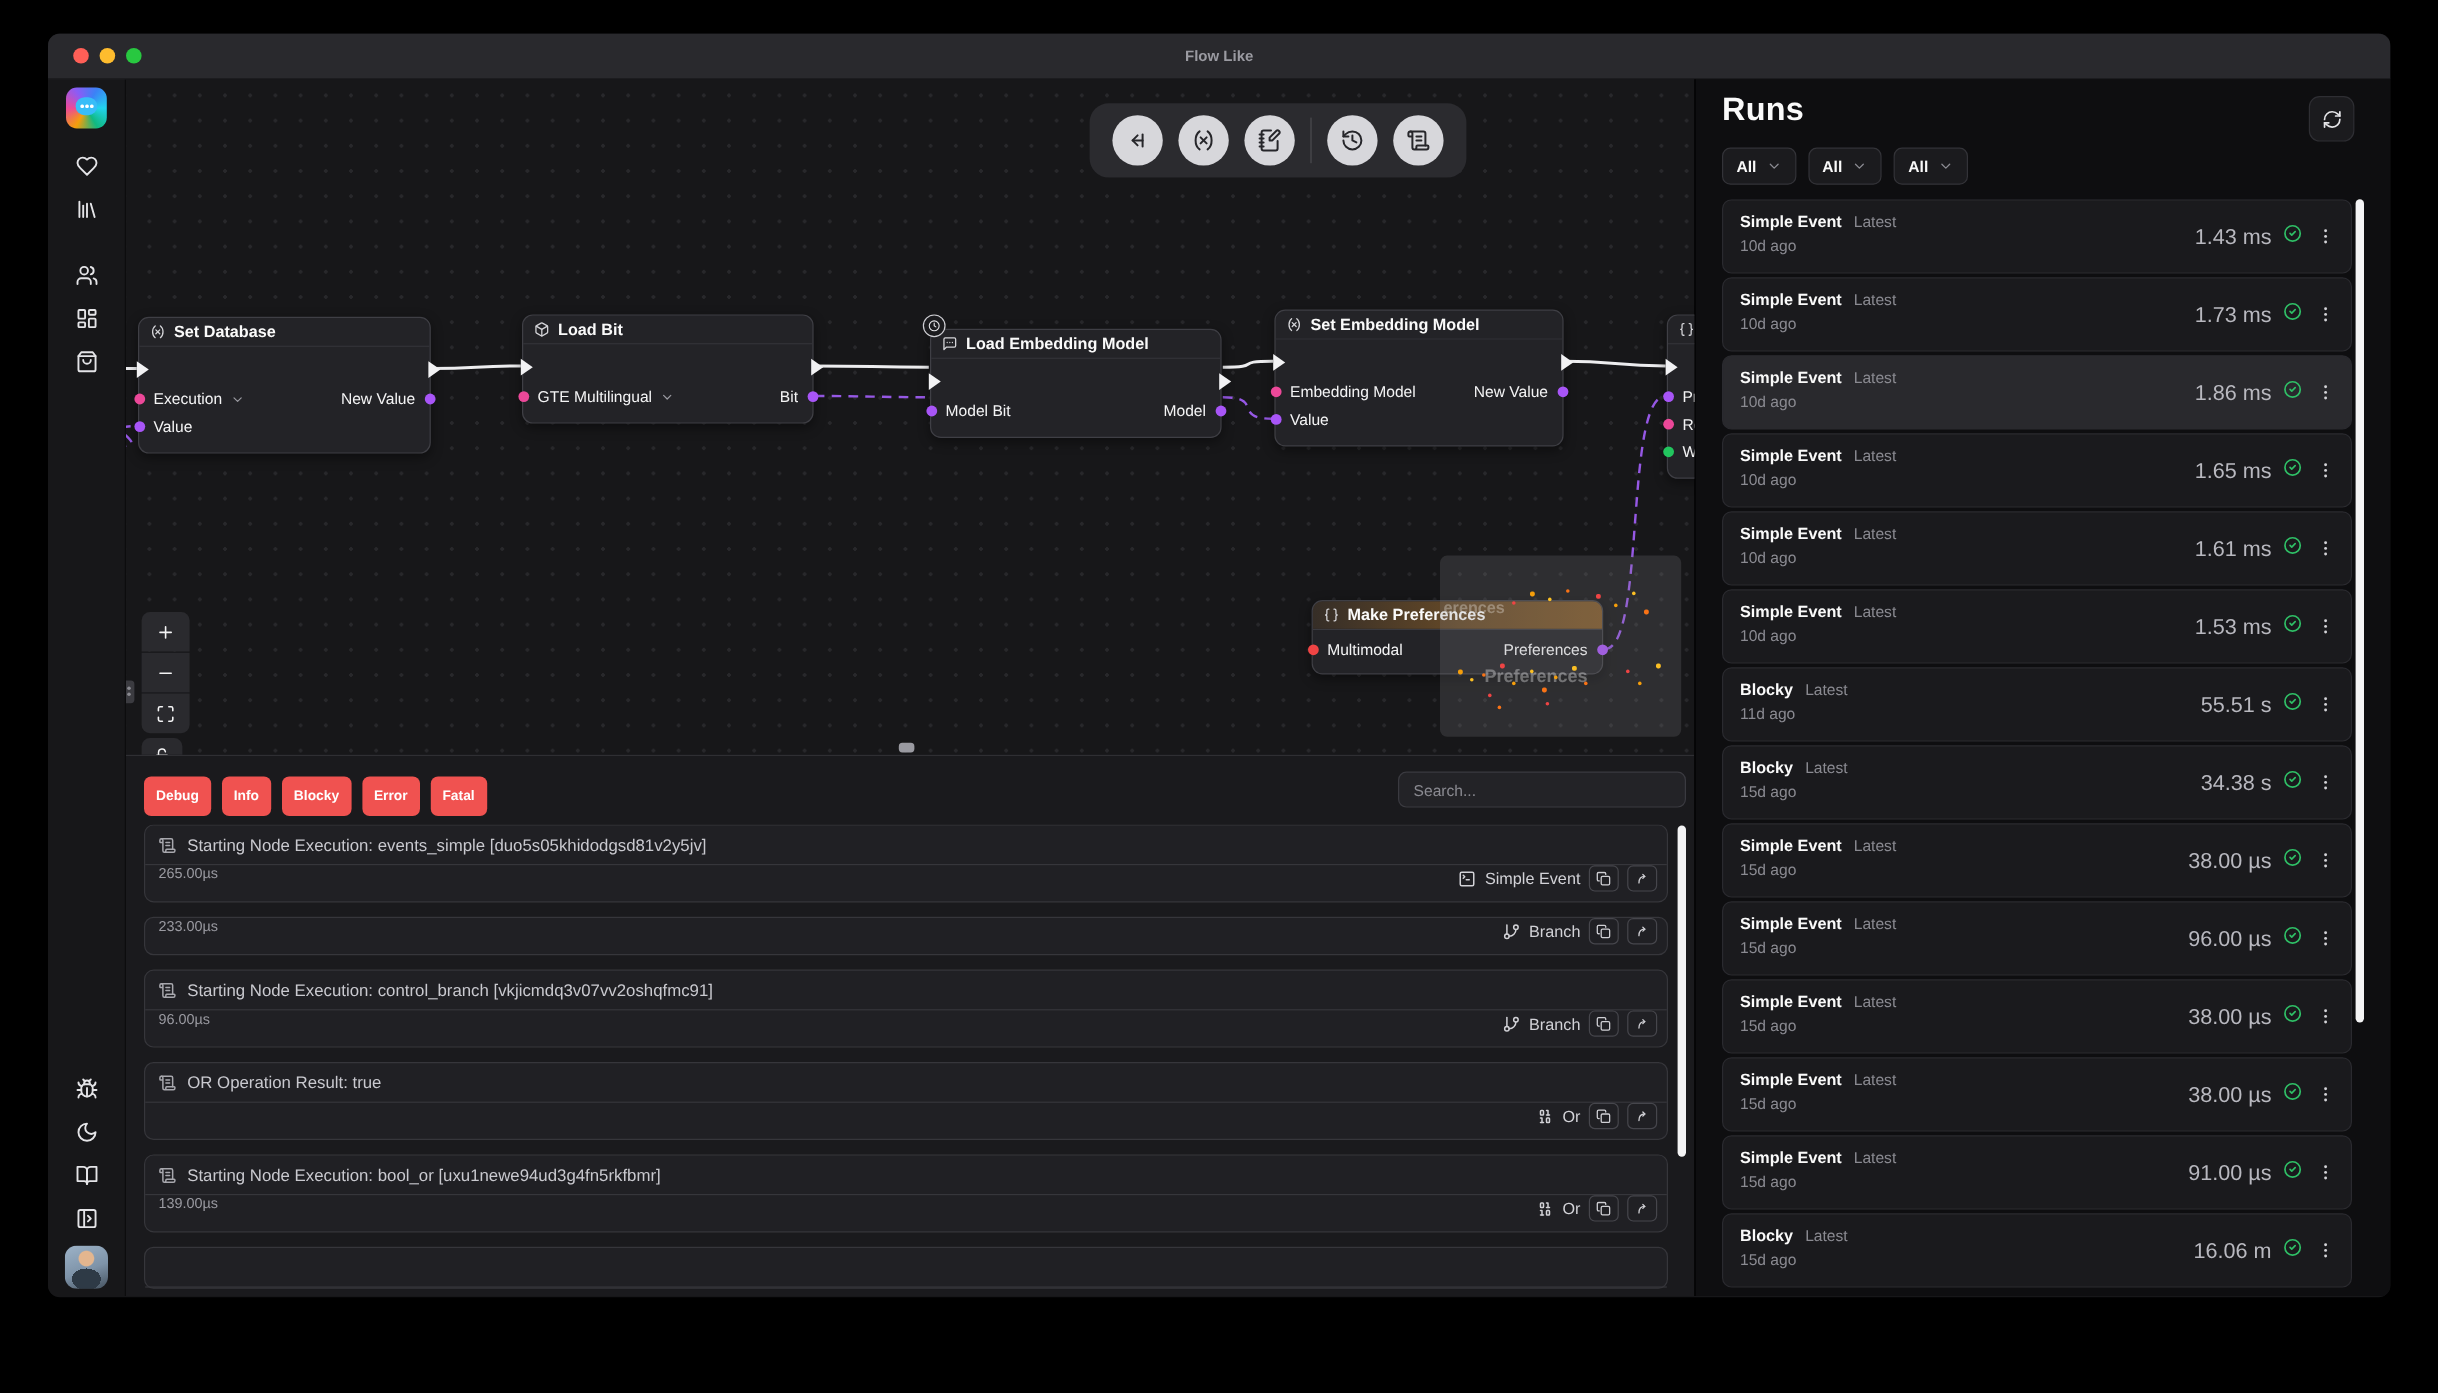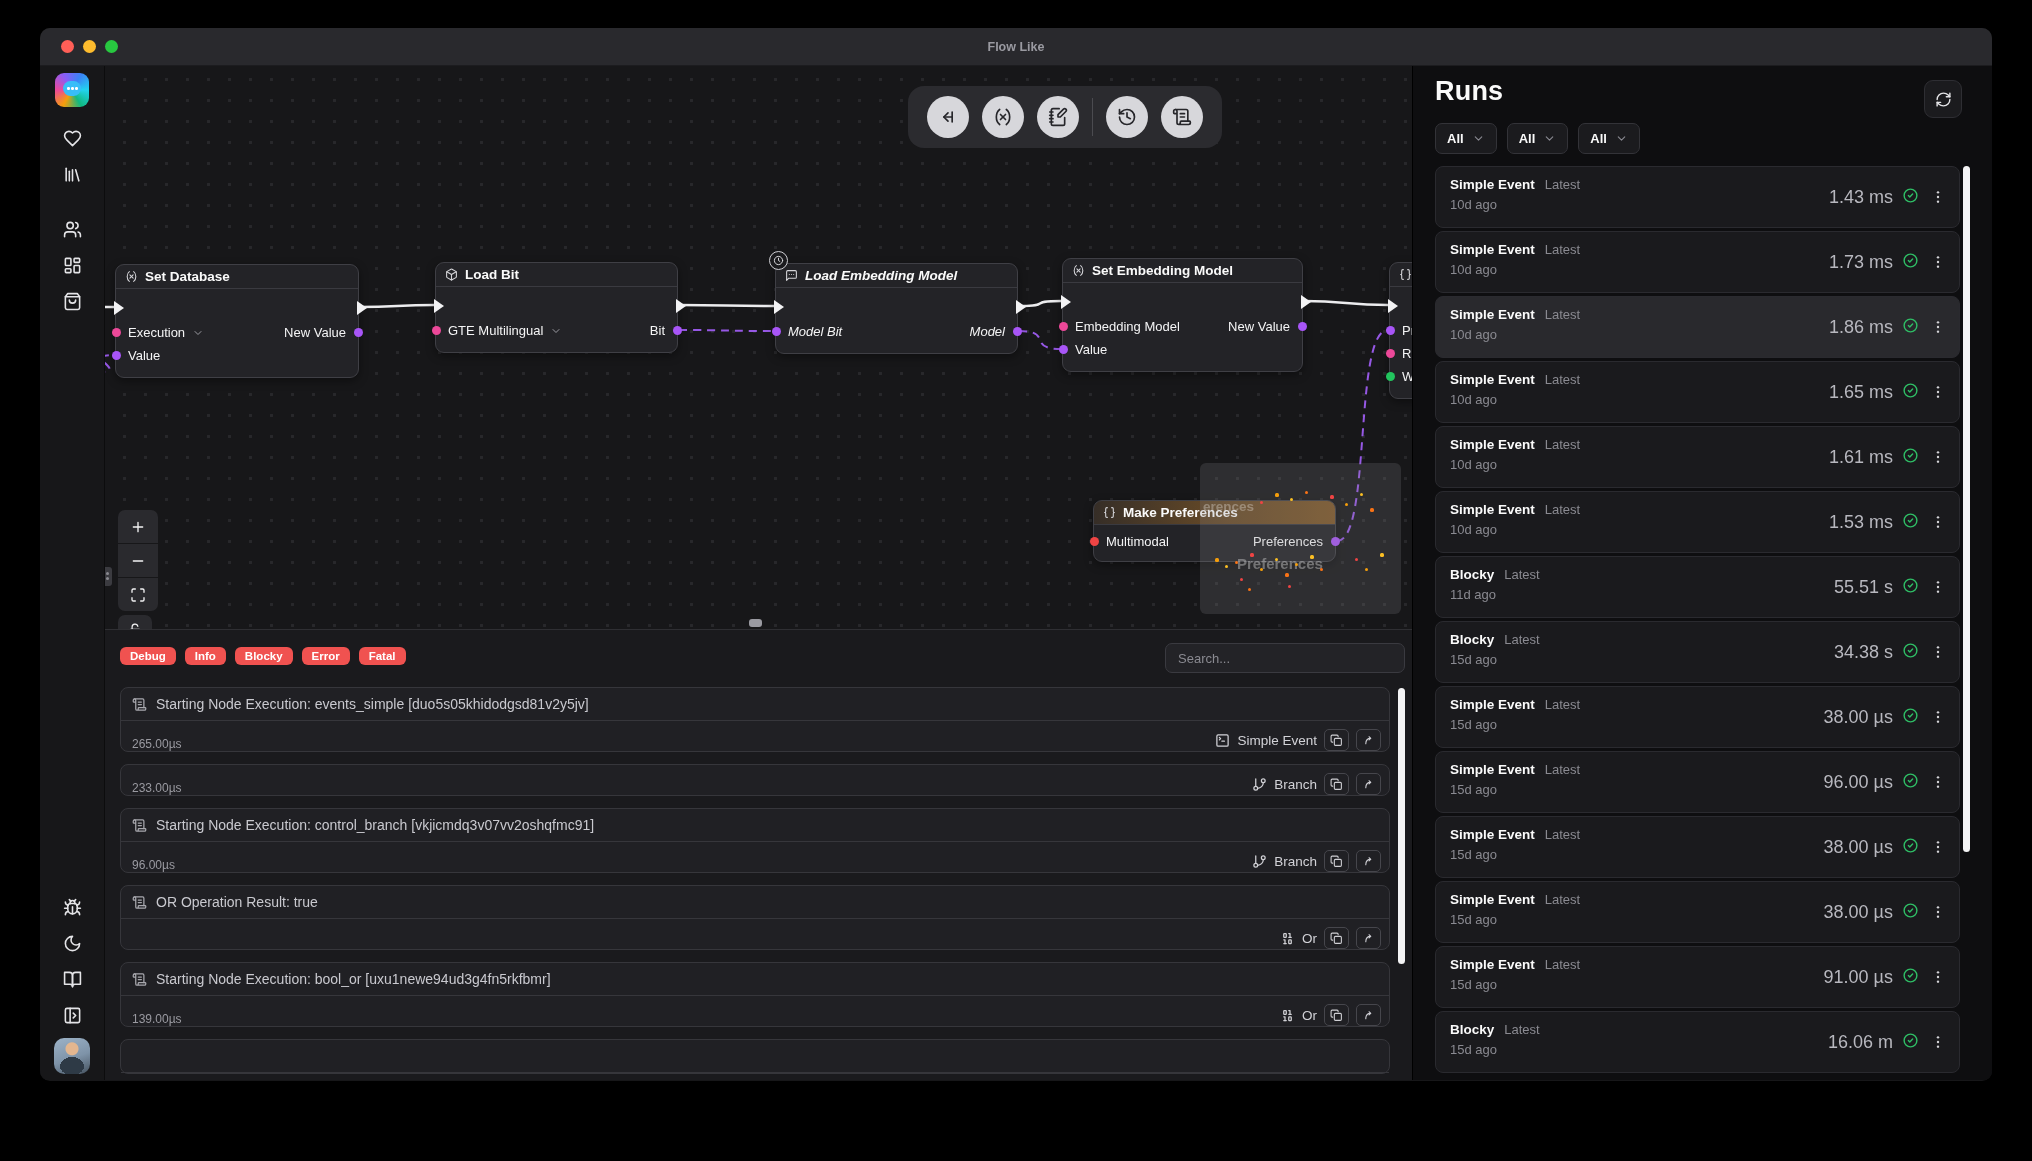--- a/index.html
+++ b/index.html
@@ -84,31 +84,31 @@
   .zbtn:nth-child(3){border-radius:0 0 7px 7px}
   .zbtn.lock{width:34px;height:30px;border-radius:7px;margin-top:3px}
   .lgrip{position:absolute;left:-3px;top:501px;width:10px;height:19px;background:#3b3b40;border-radius:3px;z-index:6;border:none}
   .lgrip::after{content:"";position:absolute;left:3.5px;top:5px;width:3px;height:3px;border-radius:50%;
     background:#8a8a90;box-shadow:0 5px 0 #8a8a90}
   .bgrip{position:absolute;left:644px;top:553px;width:13px;height:8px;background:#9a9aa1;border-radius:3px;z-index:6;border:none}
   
   .logpanel{height:451px;background:#1a1a1d;border-top:1px solid #2f2f33;position:relative}
   .chips{position:absolute;left:15px;top:17px;display:flex;gap:9px;z-index:2}
   .chip{background:#f05250;color:#fff;border:none;border-radius:6px;font-size:11.5px;font-weight:700;
-    padding:0 10px;height:18px;cursor:pointer;font-family:inherit}
+    padding:0 10px;height:33px;cursor:pointer;font-family:inherit}
   .search{position:absolute;right:7px;top:13px;width:240px;height:30px;background:#232327;border:1px solid #3a3a40;
     border-radius:7px;color:#d4d4d8;font-size:13px;padding:0 12px;outline:none;font-family:inherit}
   .search::placeholder{color:#8a8a91}
   .entries{position:absolute;left:15px;right:22px;top:57px;bottom:0;overflow:hidden;display:flex;
     flex-direction:column;gap:12px}
   .entry{flex:none;border:1px solid #36363b;border-radius:8px;background:#202024}
   .entry-msg{display:flex;align-items:center;gap:9px;height:33px;padding:0 11px;color:#c9c9cf;font-size:14px;
     border-bottom:1px solid #36363b;white-space:nowrap;overflow:hidden}
   .entry-msg .icon{color:#a8a8ae}
-  .entry-meta{display:flex;align-items:flex-end;height:30px;padding:0 8px 0 11px;color:#9a9aa1;font-size:12px}
+  .entry-meta{display:flex;align-items:flex-start;height:30px;padding:0 8px 0 11px;color:#9a9aa1;font-size:12px}
   .meta-right{margin-left:auto;display:flex;align-items:center;gap:7px;color:#d2d2d7;font-size:13.5px}
   .mbtn{width:25px;height:22px;border:1px solid #46464c;border-radius:5px;background:transparent;color:#cfcfd4;
     display:flex;align-items:center;justify-content:center;cursor:pointer}
   .log-scroll{position:absolute;right:7px;top:58px;width:7px;height:276px;background:#f4f4f5;border-radius:4px;border:none;z-index:3}
   
   .runs{flex:1;background:#0e0e10;position:relative;border-left:1px solid #000}
   .runs-title{position:absolute;left:22px;top:10px;font-size:27px;font-weight:800;color:#fafafa;letter-spacing:.2px}
   .refresh-btn{position:absolute;top:14px;right:30px;width:38px;height:38px;border-radius:9px;background:#1b1b1e;
     border:1px solid #2e2e33;color:#e4e4e7;display:flex;align-items:center;justify-content:center;cursor:pointer}
   .runs-filters{position:absolute;left:22px;top:57px;display:flex;gap:10px}
@@ -427,21 +427,21 @@
                 </div>
                 <div class="port out">
                   <span class="plabel">Bit</span>
                   <span class="pdot" style="background: rgb(168, 85, 247);"></span>
                 </div>
               </div>
             </div>
             <span class="exec-pin in"></span>
             <span class="exec-pin out"></span>
           </div>
-          <div class="node" style="left: 670px; top: 197px; width: 243px; font-style: italic;">
+          <div class="node" style="left: 670px; top: 208px; width: 243px;">
             <div class="node-header">
               <span class="icon nhicon" style="height: 13px; width: 13px;">
                 <svg viewBox="0 0 24 24" fill="none" stroke="currentColor" stroke-width="2" stroke-linecap="round" stroke-linejoin="round">
                   <path d="M21 15a2 2 0 0 1-2 2H7l-4 4V5a2 2 0 0 1 2-2h14a2 2 0 0 1 2 2z"></path>
                   <path d="M8 10h.01M12 10h.01M16 10h.01"></path>
                 </svg>
               </span>
               <span class="ntitle">Load Embedding Model</span>
             </div>
             <div class="badge-clock">

